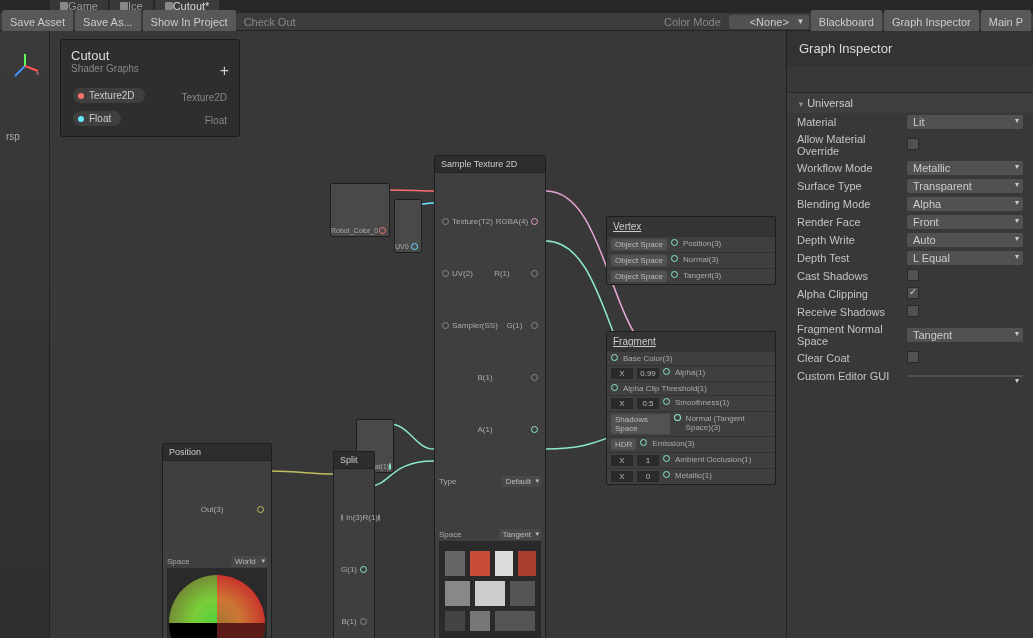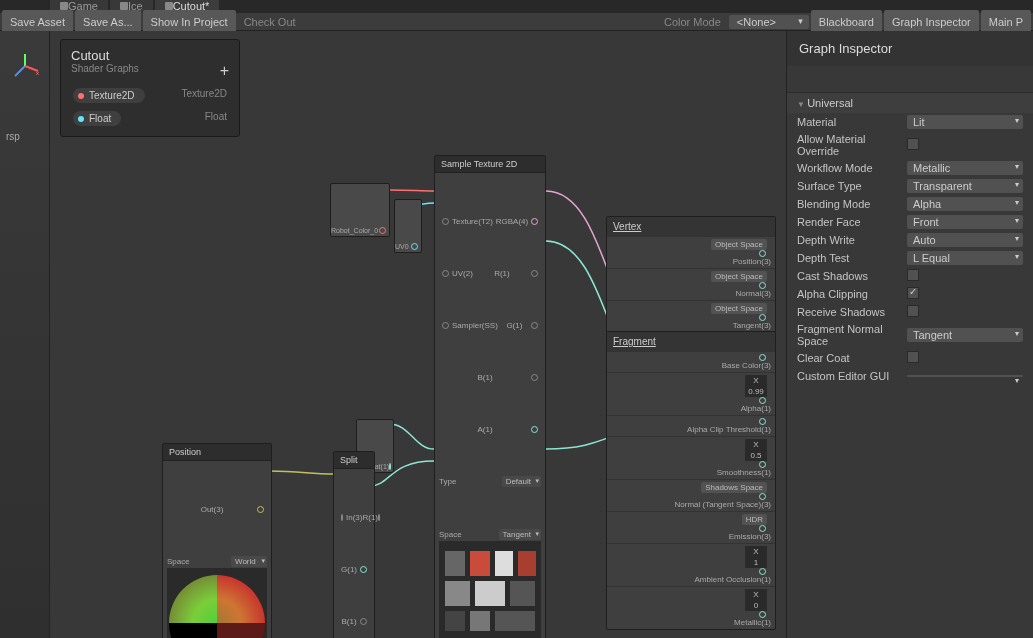--- a/index.html
+++ b/index.html
@@ -7,58 +7,58 @@
 
 .tab-bar { height: 13px; background: #282828; display: flex; align-items: flex-end; padding-left: 50px; }
 .tab { background: #383838; padding: 1px 10px; font-size: 11px; color: #999; display: flex; align-items: center; margin-right: 2px; cursor: pointer; }
 .tab.active { background: #3c3c3c; color: #ddd; }
 .tab .ticon { width: 8px; height: 8px; background: #888; border-radius: 1px; }
 
 .toolbar { height: 18px; background: #3c3c3c; display: flex; align-items: center; padding: 0 2px; gap: 2px; border-bottom: 1px solid #222; }
 .toolbar .btn { background: #585858; padding: 6px 8px; font-size: 11px; color: #ccc; cursor: pointer; border-radius: 2px; }
 .toolbar .label { color: #888; padding: 0 6px; }
 .toolbar .spacer { flex: 1; }
-.toolbar .dropdown { background: #515151; padding: 1px 20px 1px 8px; font-size: 11px; color: #ccc; position: relative; border-radius: 2px; min-width: 80px;}
+.toolbar .dropdown { background: #515151; padding: 1px 20px 1px 8px; font-size: 11px; color: #ccc; position: relative; border-radius: 2px; min-width: 80px; text-align: right;}
 .toolbar .dropdown::after { content: '▾'; position: absolute; right: 6px; font-size: 9px; }
 
 .main-area { position: absolute; top: 31px; left: 0; right: 0; bottom: 0; }
 
 .scene-strip { position: absolute; left: 0; top: 0; width: 50px; height: 100%; background: linear-gradient(180deg, #3a3a3a, #2f2f2f); border-right: 1px solid #222; }
 .scene-strip .gizmo { position: absolute; top: 20px; left: 10px; width: 30px; height: 30px; }
 .scene-strip .persp { position: absolute; top: 100px; left: 6px; font-size: 10px; color: #aaa; }
 
 .graph-canvas { position: absolute; left: 50px; top: 0; right: 247px; bottom: 0; background: #383838; }
 
 .blackboard { position: absolute; left: 10px; top: 8px; width: 180px; background: #2e2e2e; border: 1px solid #1a1a1a; border-radius: 3px; }
 .blackboard .header { padding: 8px 10px 4px; }
 .blackboard .title { font-size: 13px; color: #ddd; }
 .blackboard .subtitle { font-size: 10px; color: #888; }
 .blackboard .plus { position: absolute; right: 10px; top: 22px; font-size: 16px; color: #ccc; cursor: pointer; }
 .blackboard .props { padding: 6px; }
-.prop-row { display: flex; align-items: flex-start; padding: 4px 6px; }
+.prop-row { display: flex; align-items: flex-end; padding: 4px 6px; }
 .prop-pill { background: #3f3f3f; border-radius: 10px; padding: 2px 10px 2px 16px; font-size: 10px; position: relative; color: #ccc; }
 .prop-pill .dot { position: absolute; left: 5px; top: 5px; width: 6px; height: 6px; border-radius: 50%; }
 .dot.red { background: #ff7070; }
 .dot.cyan { background: #64e6ff; }
 .prop-type { flex: 1; text-align: right; color: #888; font-size: 10px; }
 
 .node { position: absolute; background: #3f3f3f; border: 1px solid #1e1e1e; border-radius: 2px; font-size: 9px; }
 .node .nhead { background: #2d2d2d; padding: 3px 6px; font-size: 9px; color: #ccc; border-bottom: 1px solid #222; }
 .node .nbody { padding: 2px 4px; }
 .nrow { display: flex; align-items: center; padding: 1px 0; min-height: 12px; font-size: 8px; margin-top: 40px; }
 .port { width: 7px; height: 7px; border-radius: 50%; border: 1px solid #888; margin: 0 3px; }
 .port.out { margin-left: auto; }
 .nrow .lbl { color: #aaa; }
 .nrow .rlbl { margin-left: auto; color: #aaa; }
 .ndrop { background: #494949; font-size: 8px; padding: 1px 10px 1px 4px; position: relative; border-radius: 2px; color:#bbb; min-width: 36px;}
 .ndrop::after{content:'▾'; position:absolute; right:2px; font-size:7px;}
 
 .master-node { position: absolute; background: #3f3f3f; border: 1px solid #1e1e1e; border-radius: 2px; font-size: 8px; width: 170px; }
 .master-node .mhead { background: #343434; padding: 4px 6px; font-size: 10px; color: #ccc; text-decoration: underline; }
-.mrow { display: flex; align-items: flex-end; padding: 2px 4px; min-height: 14px; border-top: 1px solid #333; flex-direction: column; }
+.mrow { display: flex; align-items: flex-start; padding: 2px 4px; min-height: 14px; border-top: 1px solid #333; }
 .mrow .chip { background: #525252; font-size: 8px; padding: 1px 4px; border-radius: 2px; margin-right: 4px; color:#bbb; }
 .mrow .xfld { background: #2a2a2a; font-size: 8px; padding: 1px 3px; margin-right: 4px; color:#bbb; width: 22px; text-align: center;}
 .mrow .mport { width: 7px; height: 7px; border-radius: 50%; border: 1px solid #8ae6d0; margin-right: 5px;}
 .mrow .mlbl { color: #aaa; }
 
 .inspector { position: absolute; right: 0; top: 0; width: 247px; height: 100%; background: #383838; border-left: 1px solid #222; }
 .inspector .ihead { padding: 10px 12px; font-size: 13px; color: #ddd; background: #333; }
 .inspector .isection { border-top: 1px solid #2a2a2a; }
 .inspector .isechead { padding: 4px 10px; font-size: 11px; background: #3e3e3e; color: #ccc; }
 .inspector .isechead::before { content: '▼ '; font-size: 8px; color: #888; }

